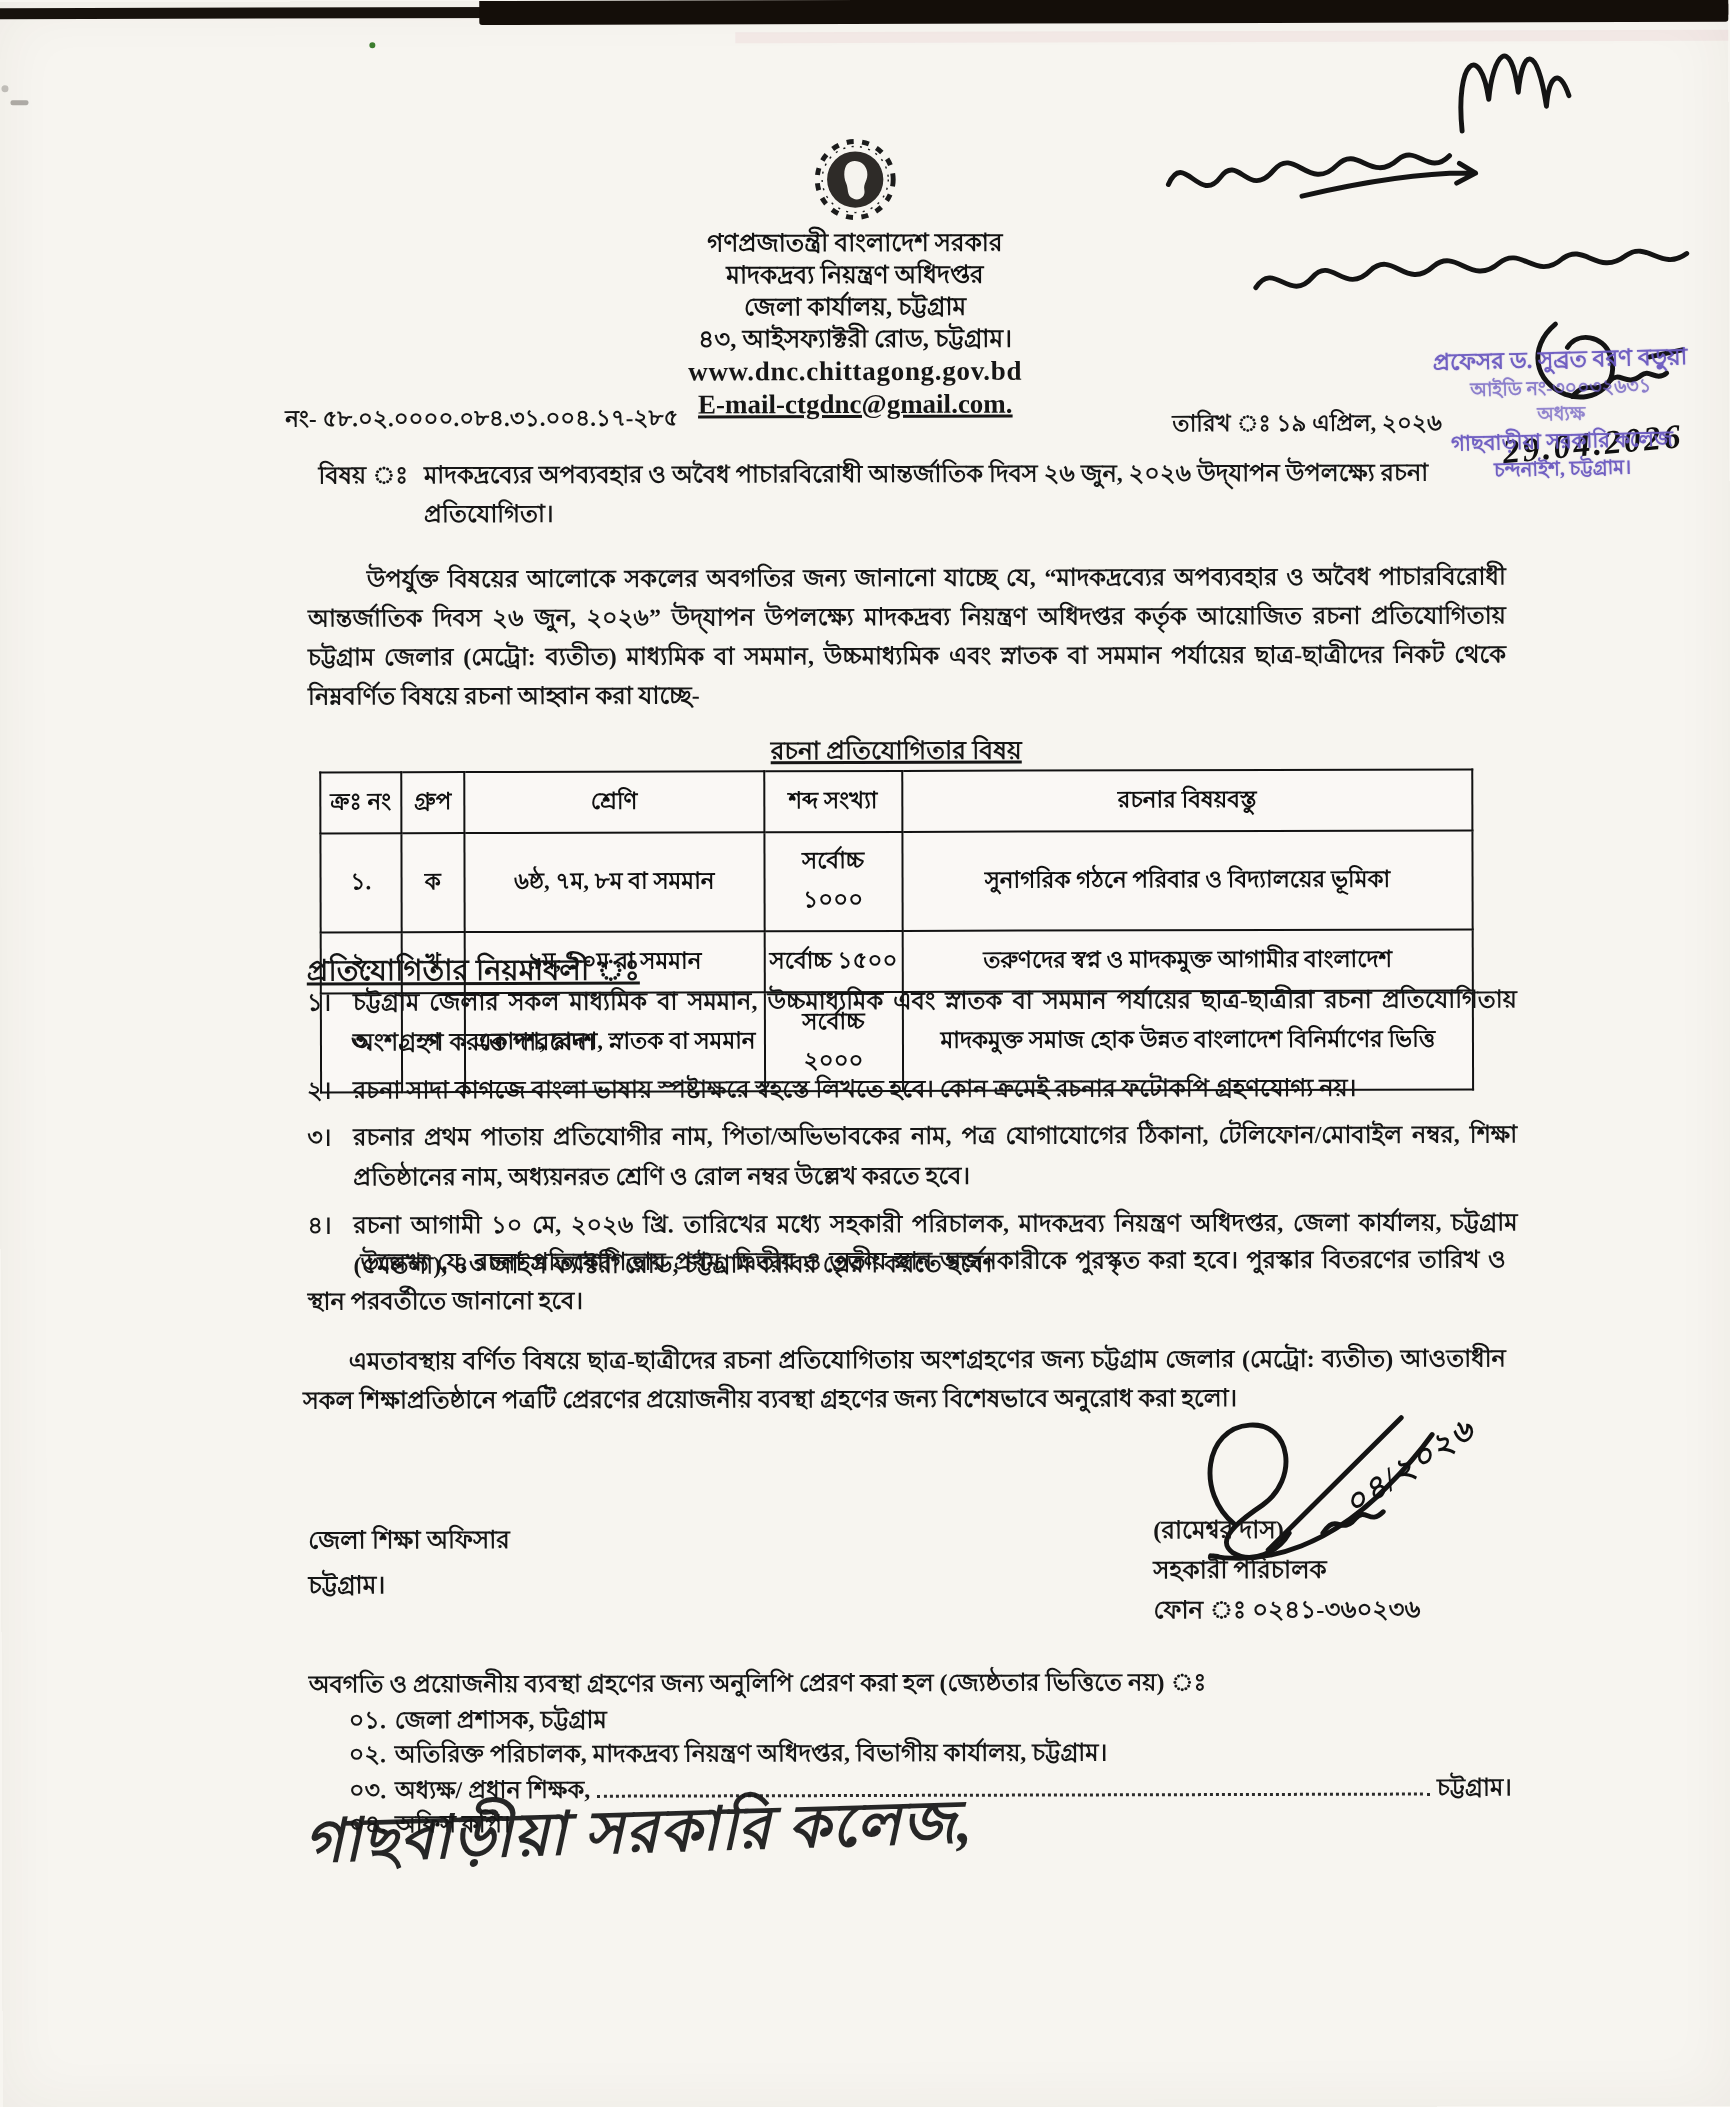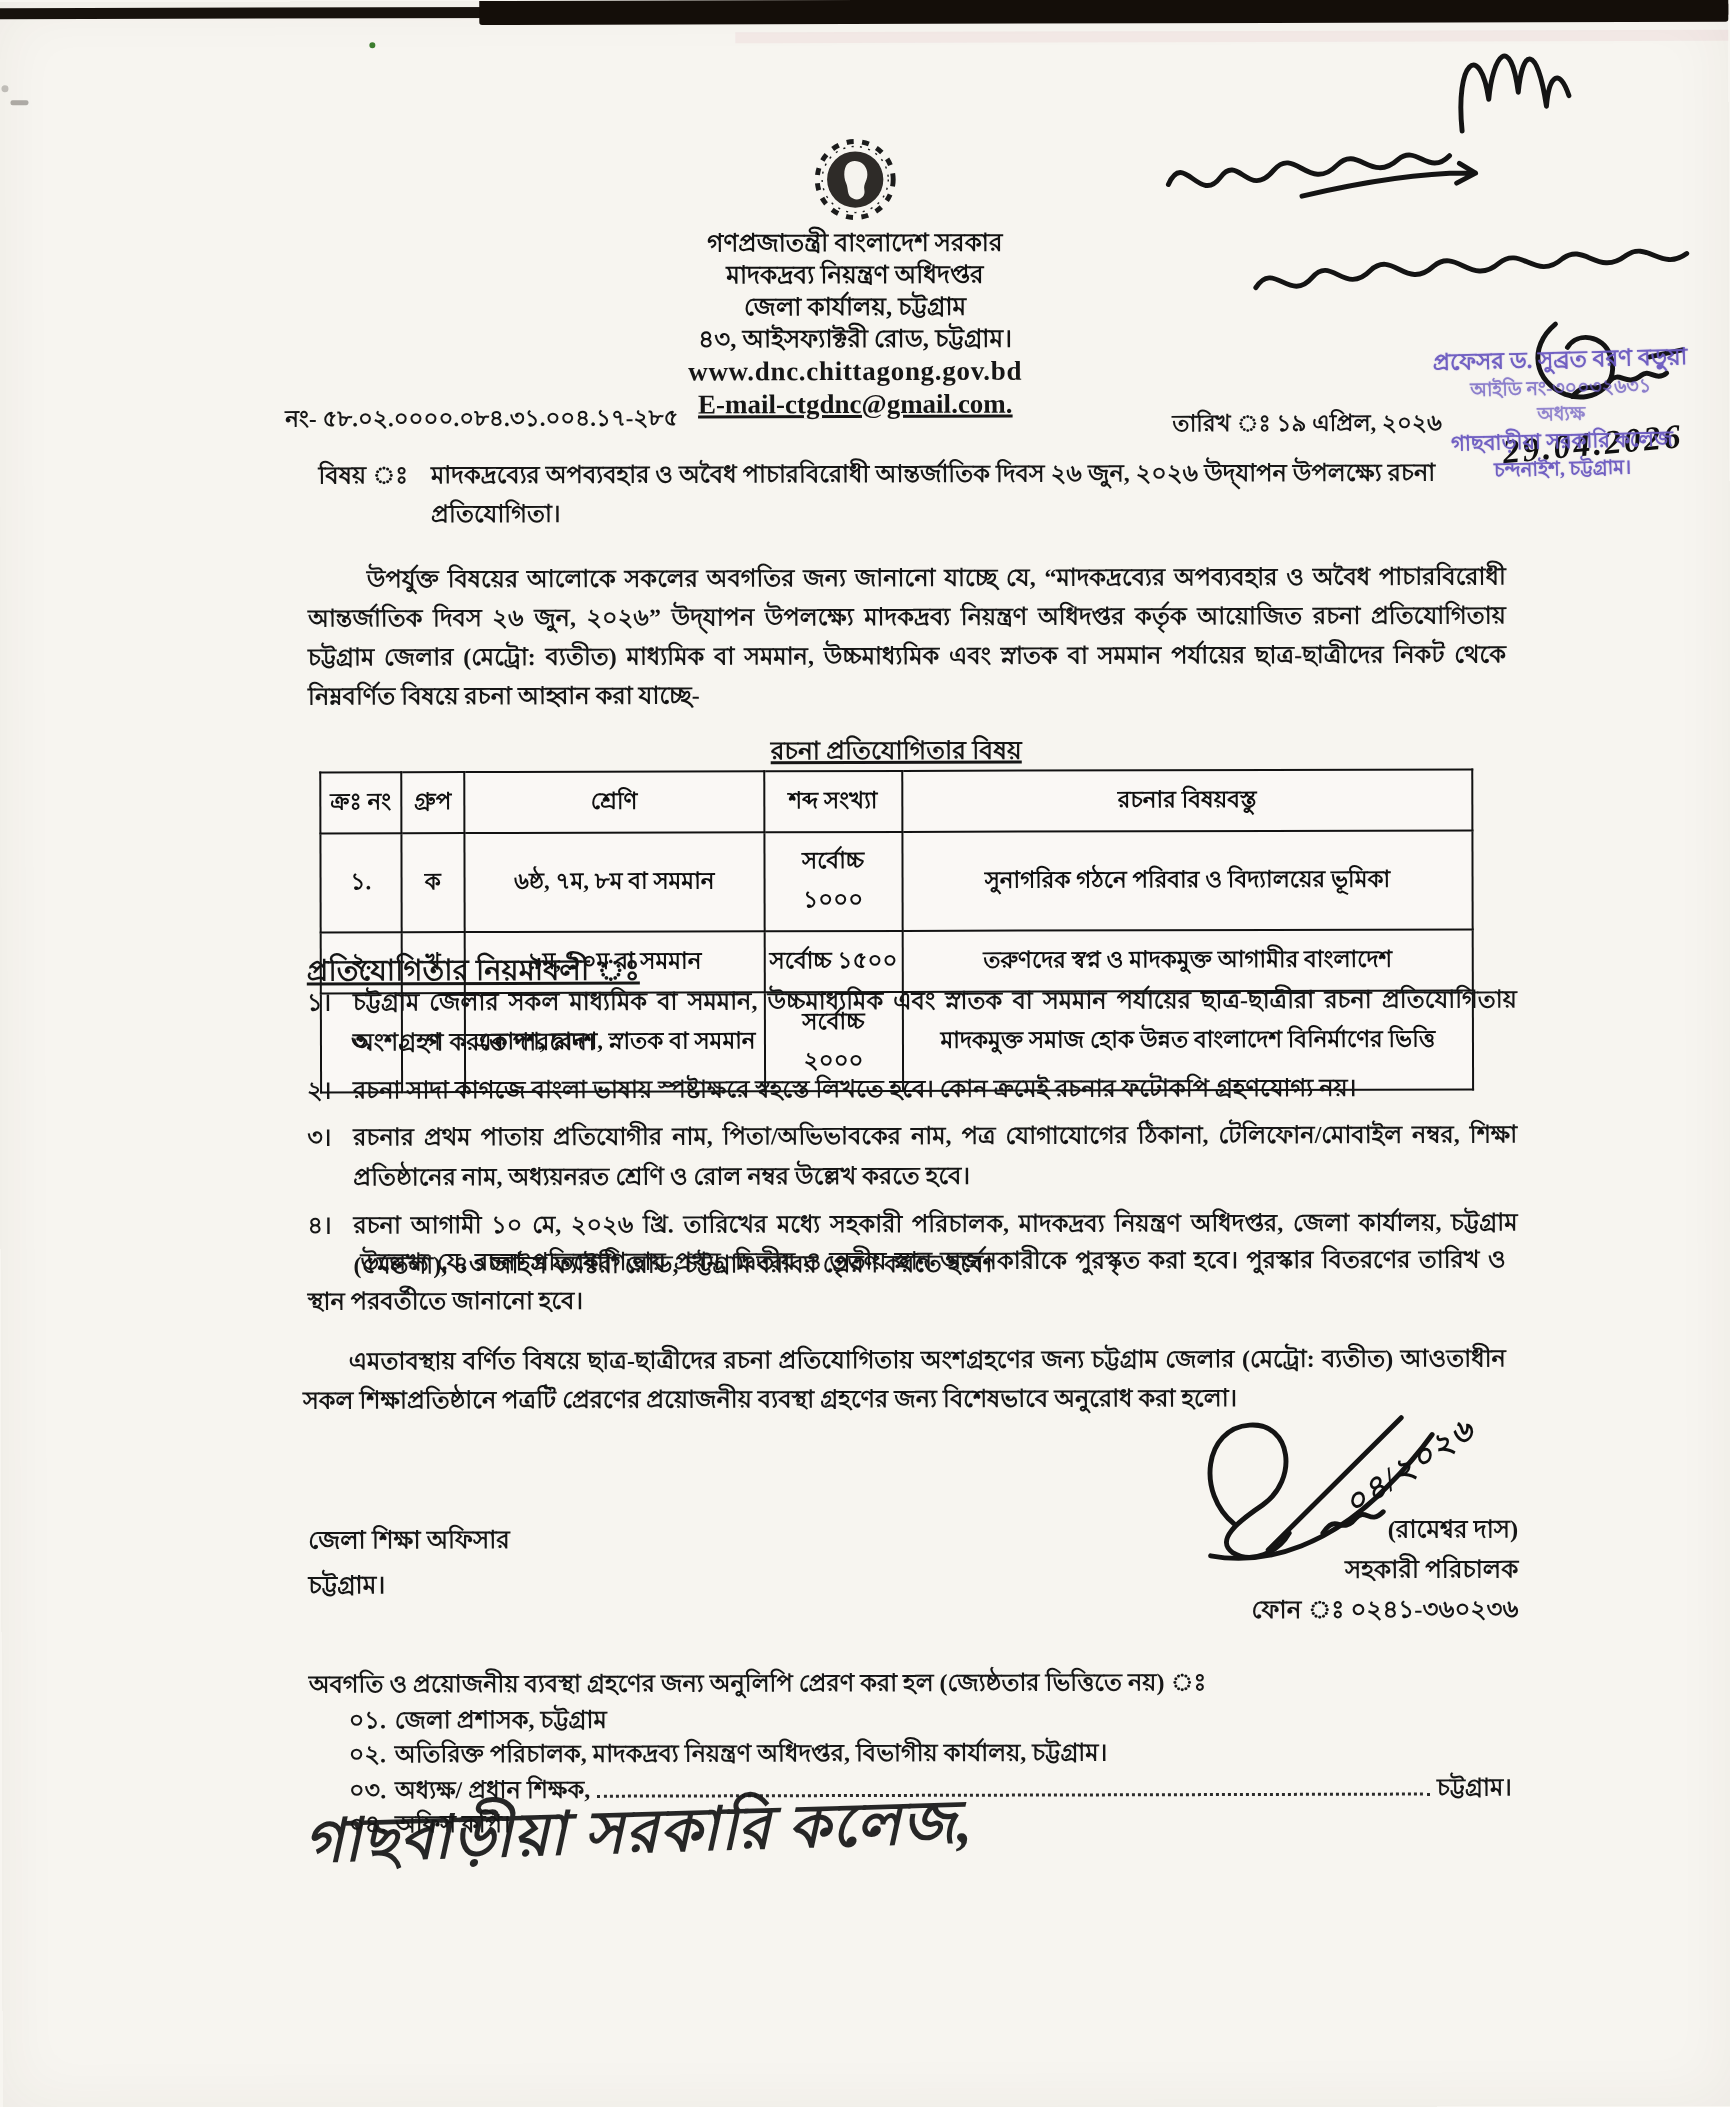--- a/index.html
+++ b/index.html
@@ -33,21 +33,21 @@
   .stamp{position:absolute;top:346px;left:1395px;width:336px;text-align:center;
     color:#6a59c0;transform:rotate(-1.2deg);text-shadow:0 0 1.4px rgba(106,89,192,.45);opacity:.95;}
   .stamp .s0{font-size:23px;line-height:31px;}
   .stamp .s1{font-size:19px;line-height:25px;opacity:.8;}
   .stamp .s2{font-size:19px;line-height:27px;opacity:.75;}
   .stamp .s3{font-size:21px;line-height:28px;}
   .stamp .s4{font-size:19.7px;line-height:27px;}
 
   
   .subject{position:absolute;top:455px;left:320px;width:1180px;display:flex;font-size:24px;line-height:39px;}
-  .subject .lbl{white-space:nowrap;margin-right:23px;}
+  .subject .lbl{white-space:nowrap;margin-right:16px;}
   .para{position:absolute;font-size:24px;line-height:39px;text-align:justify;margin:0;}
   .para1{top:559px;left:309px;width:1198px;text-indent:59px;}
   .note-para{top:1242px;left:307px;width:1198px;text-indent:53px;}
   .closing-para{top:1341px;left:302px;width:1203px;text-indent:46px;}
 
   
   .table-title{position:absolute;top:731px;left:320px;width:1154px;text-align:center;
     font-size:25px;text-decoration:underline;text-decoration-thickness:2.8px;}
   table.essay{position:absolute;top:770px;left:320px;width:1154px;border-collapse:collapse;
     border:2.8px solid #121212;background:rgba(255,255,255,.35);}
@@ -61,21 +61,21 @@
     text-decoration:underline;text-decoration-thickness:2.8px;}
   .rules-list{position:absolute;top:981px;left:307px;width:1210px;}
   .rule{position:relative;padding-left:46px;font-size:24px;line-height:40px;text-align:justify;margin-bottom:7.7px;}
   .rule .num{position:absolute;left:0;top:0;}
 
   
   .sig-svg{position:absolute;top:1395px;left:1163px;}
   .sig-hand-date{position:absolute;top:1442px;left:1335px;font-size:32px;font-style:italic;
     transform:rotate(-33deg);letter-spacing:2.1px;color:#101010;}
   .addressee{position:absolute;top:1516px;left:307px;font-size:24.6px;line-height:45px;}
-  .signer{position:absolute;top:1511px;left:1152px;width:365px;text-align:right;font-size:24.6px;line-height:40px;}
+  .signer{position:absolute;top:1511px;left:1152px;width:365px;text-align:left;font-size:24.6px;line-height:40px;}
 
   
   .dist{position:absolute;top:1667px;left:307px;width:1203px;font-size:24px;}
   .dist-heading{line-height:32px;margin-bottom:2.8px;}
   .dist-item{display:flex;line-height:34px;align-items:baseline;}
   .dist-item .no{width:46px;flex:0 0 auto;margin-left:40px;}
   .dots{flex:1;border-bottom:3.5px dotted #2c2c2c;margin:0 7px 8.4px 7px;height:24px;}
   .hand-school{position:absolute;top:1783px;left:302px;width:773px;font-size:60px;font-style:italic;
     transform:rotate(-1.6deg);color:#171717;white-space:nowrap;letter-spacing:1.4px;opacity:.93;}
 

